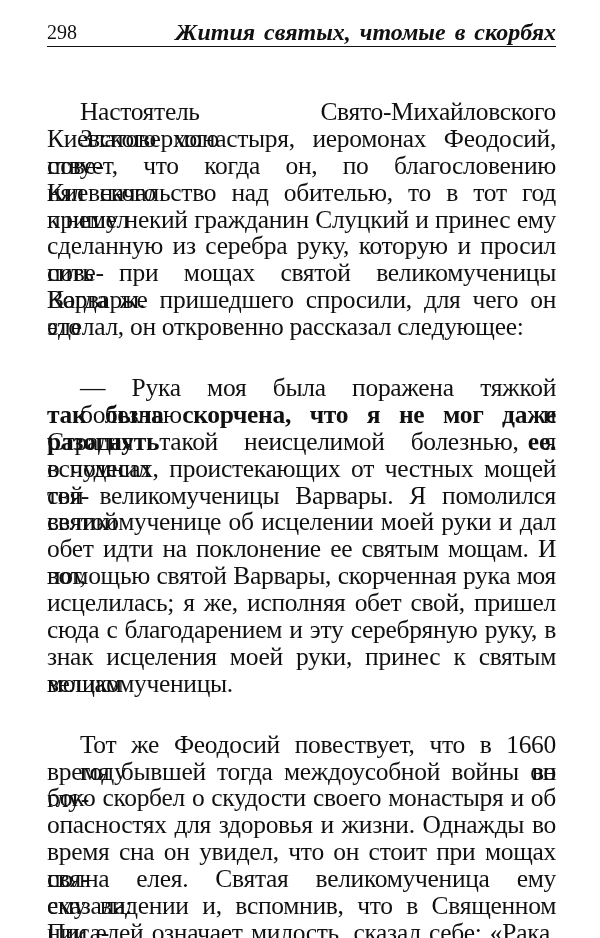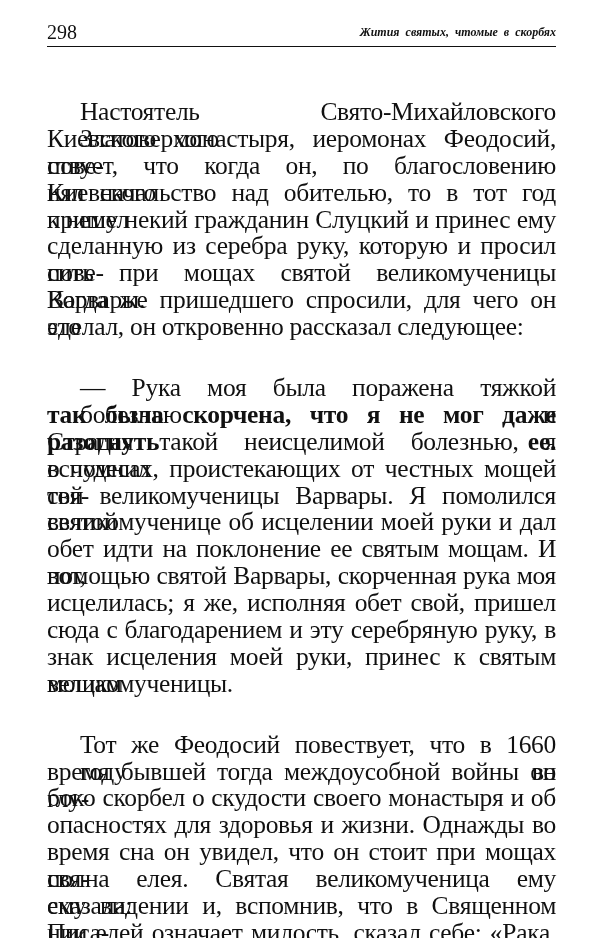--- a/index.html
+++ b/index.html
@@ -10,21 +10,21 @@
   }
   .page { position: absolute; left: 47px; top: 0; width: 509px; }
   .running-head {
     position: absolute; left: 0; top: 16px; width: 509px; height: 30px;
     border-bottom: 1.5px solid #111;
   }
   .page-number {
     position: absolute; left: 0; top: 4px; font-size: 20px; line-height: 24px;
   }
   .running-title {
-    position: absolute; right: 0; top: 4px; font-size: 12px; line-height: 24px;
+    position: absolute; right: 0; top: 4px; font-size: 24px; line-height: 24px;
     font-style: italic; font-weight: bold; word-spacing: 3px; margin-left: 15px;
   }
   .body-text { position: absolute; left: 0; top: 65px; width: 509px; }
   .line {
     display: block; height: 26.9px; line-height: 26.9px; font-size: 25.5px;
     text-align: justify; text-align-last: justify; white-space: nowrap;
     letter-spacing: -0.3px;
   }
   .line.indent { padding-left: 33px; margin-top: 34px; }
   .line.last { text-align-last: left; }

